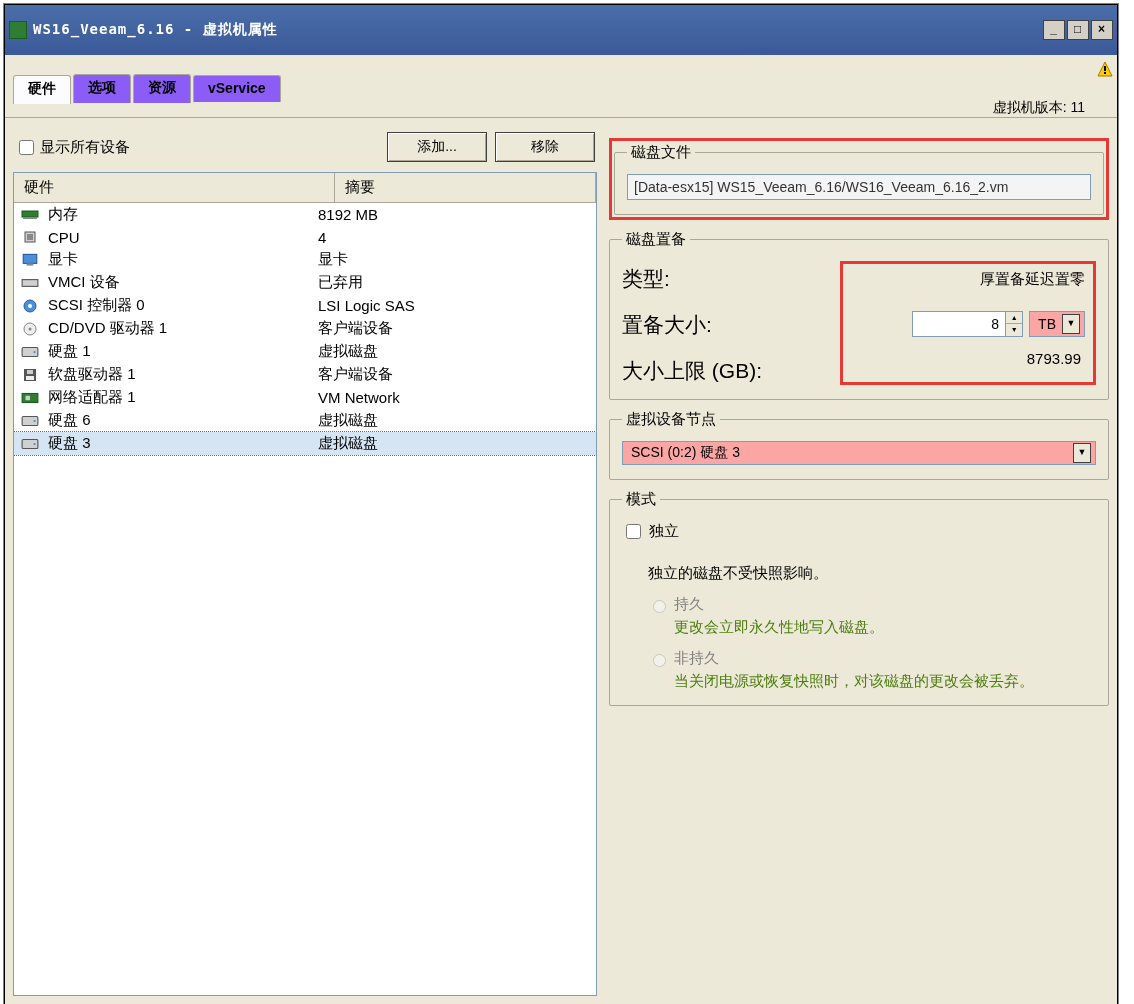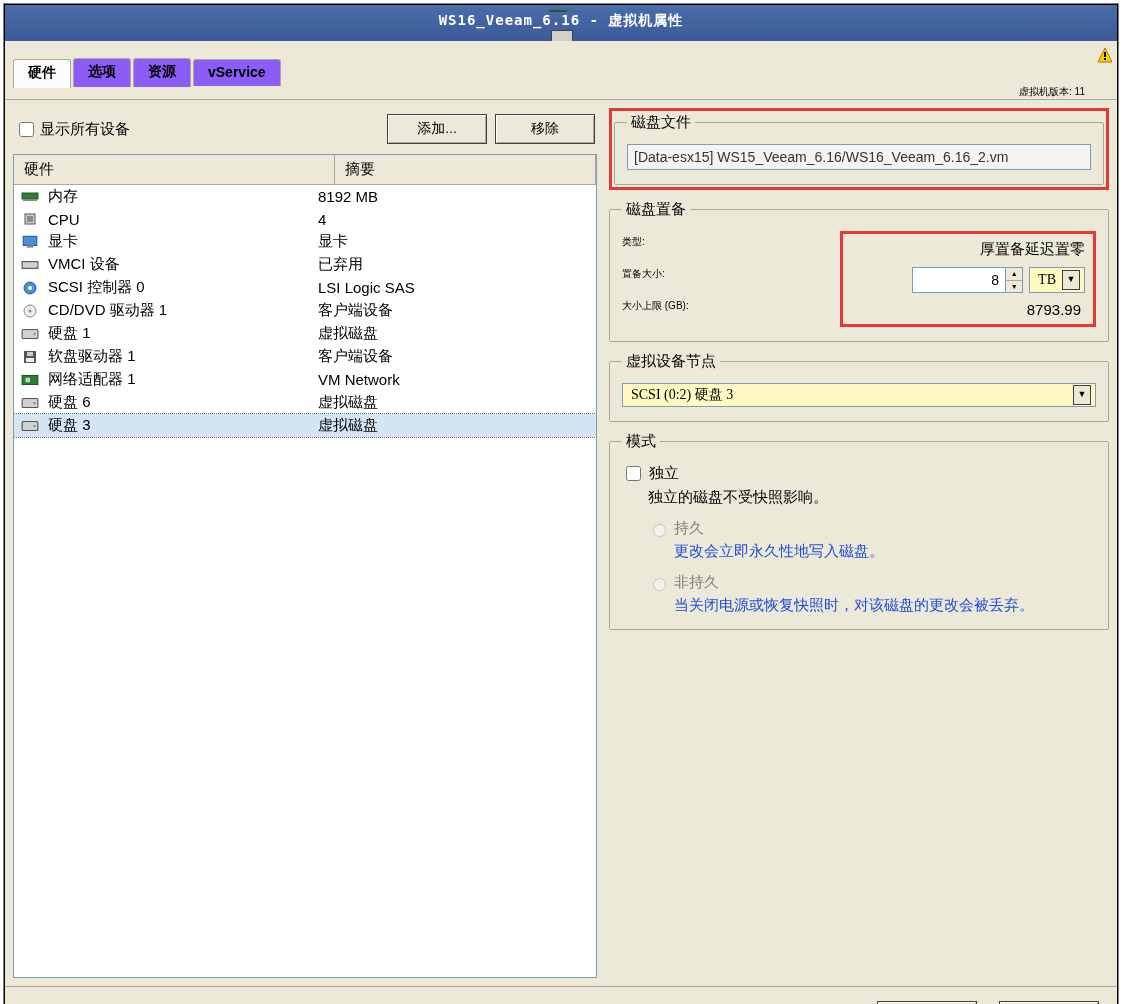--- a/index.html
+++ b/index.html
@@ -15,26 +15,25 @@
     border: 1px solid #000;
     background: #ece9d8;
     box-shadow: 0 0 0 1px #808080;
   }
   .titlebar {
     background: linear-gradient(to bottom, #4a6ea9, #3b5998);
     color: #fff;
     height: 26px;
     display: flex;
     align-items: center;
-    padding: 5px 4px;
+    padding: 12px 4px;
     font-family: "SimSun", monospace;
     font-size: 14px;
     font-weight: bold;
     letter-spacing: 1px;
-    flex-direction: column;
   }
   .titlebar .app-icon {
     width: 16px; height: 16px;
     background: #2e7d32;
     border: 1px solid #1b5e20;
     margin-right: 6px;
     display: inline-block;
   }
   .titlebar .spacer { flex: 1; }
   .titlebar .win-btn {
@@ -71,21 +70,21 @@
   .tab.active {
     background: #fcfcfe;
     font-weight: bold;
     position: relative;
     top: 1px;
     z-index: 2;
   }
   .vm-version {
     margin-left: auto;
     color: #000;
-    font-size: 10px;
+    font-size: 14px;
     padding-right: 24px;
     margin-top: 40px;
   }
   .warn-icon {
     position: absolute;
     right: 4px; top: 6px;
     width: 16px; height: 16px;
   }
   .warn-icon svg { display:block; }
   .body-area {
@@ -172,20 +171,21 @@
     padding: 12px 12px 14px 12px;
     margin: 0;
   }
   fieldset legend {
     font-size: 15px;
     padding: 0 4px;
   }
   .red-box {
     border: 3px solid #e53935;
     padding: 2px;
+    margin-top: 12px;
   }
   .disk-file-input {
     width: 100%;
     box-sizing: border-box;
     border: 1px solid #7f9db9;
     background: #f4f4f4;
     color: #333;
     padding: 4px 6px;
     font-size: 14px;
     height: 26px;
@@ -224,34 +224,34 @@
     display:flex; flex-direction:column;
     background:#ece9d8;
   }
   .spinner .arrows span{
     flex:1; font-size:7px; text-align:center; line-height:11px;
     border-bottom:1px solid #aca899;
   }
   .spinner .arrows span:last-child{border:none;}
   .select {
     border:1px solid #7f9db9;
-    background:#fef9c3;
+    background:#fca5a5;
     height:24px;
     display:flex; align-items:center;
-    padding:0 4px 0 8px; font-size:14px;font-family:Liberation Serif, serif;
+    padding:0 4px 0 8px; font-size:14px;
   }
   .select .dd-btn{
     width:16px;height:18px;background:#ece9d8;
     border:1px solid #404040; margin-left:6px;
     font-size:9px;text-align:center;line-height:16px;
   }
   .max-val { font-size:15px; text-align:right; width:100%; padding-right:4px;}
   .mode-body { font-size:15px; }
   .mode-body .indent { margin-left: 26px; }
-  .mode-body .sub { margin-left: 52px; margin-top:4px; color:#1d4ed8;}
+  .mode-body .sub { margin-left: 52px; margin-top:4px; color:#4d7c0f;}
   .mode-body .radio-row {
     display:flex; align-items:center; margin-top:12px; margin-left:26px;
     color:#808080;
   }
   .mode-body input[type=radio]{margin-right:8px;}
   .mode-body input[type=checkbox]{margin-right:8px; width:15px;height:15px;}
   .bottom-bar {
     border-top: 1px solid #aca899;
     padding: 14px 18px;
     display:flex;
@@ -427,21 +427,21 @@
       <div class="red-box">
         <fieldset>
           <legend>磁盘文件</legend>
           <input class="disk-file-input" readonly="" value="[Data-esx15] WS15_Veeam_6.16/WS16_Veeam_6.16_2.vm" style="">
         </fieldset>
       </div>
 
       <fieldset>
         <legend>磁盘置备</legend>
         <div style="display:flex; gap:8px;">
-          <div style="flex:0 0 210px; display:flex; flex-direction:column; gap:18px; font-size:10px; padding-top:4px;">
+          <div style="flex:0 0 210px; display:flex; flex-direction:column; gap:18px; font-size:21px; padding-top:4px;">
             <span>类型:</span>
             <span>置备大小:</span>
             <span>大小上限 (GB):</span>
           </div>
           <div class="prov-right" style="flex:1;">
             <div class="prov-type-val">厚置备延迟置零</div>
             <div class="size-row">
               <div class="spinner">
                 <input value="8" style="">
                 <div class="arrows">
@@ -466,21 +466,21 @@
           <span class="dd-btn">▼</span>
         </div>
       </fieldset>
 
       <fieldset class="mode-body">
         <legend>模式</legend>
         <label style="display:flex;align-items:center;">
           <input type="checkbox" style="">
           <span>独立</span>
         </label>
-        <div class="indent" style="margin-top:4px;font-family:Liberation Mono, monospace;">独立的磁盘不受快照影响。</div>
+        <div class="indent" style="margin-top:22px;font-family:Liberation Mono, monospace;">独立的磁盘不受快照影响。</div>
 
         <div class="radio-row">
           <input type="radio" disabled="" style="">
           <span>持久</span>
         </div>
         <div class="sub">更改会立即永久性地写入磁盘。</div>
 
         <div class="radio-row">
           <input type="radio" disabled="" style="">
           <span>非持久</span>

